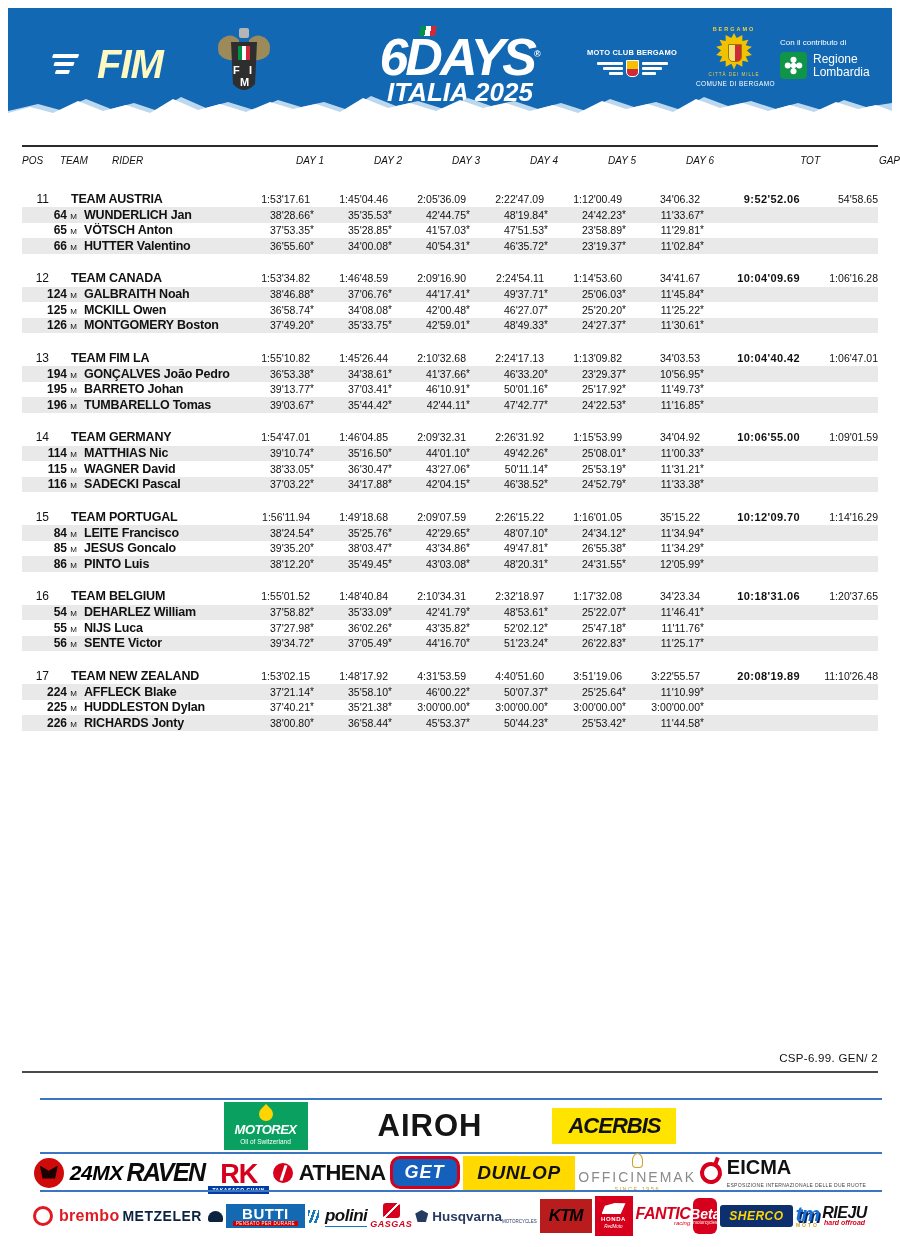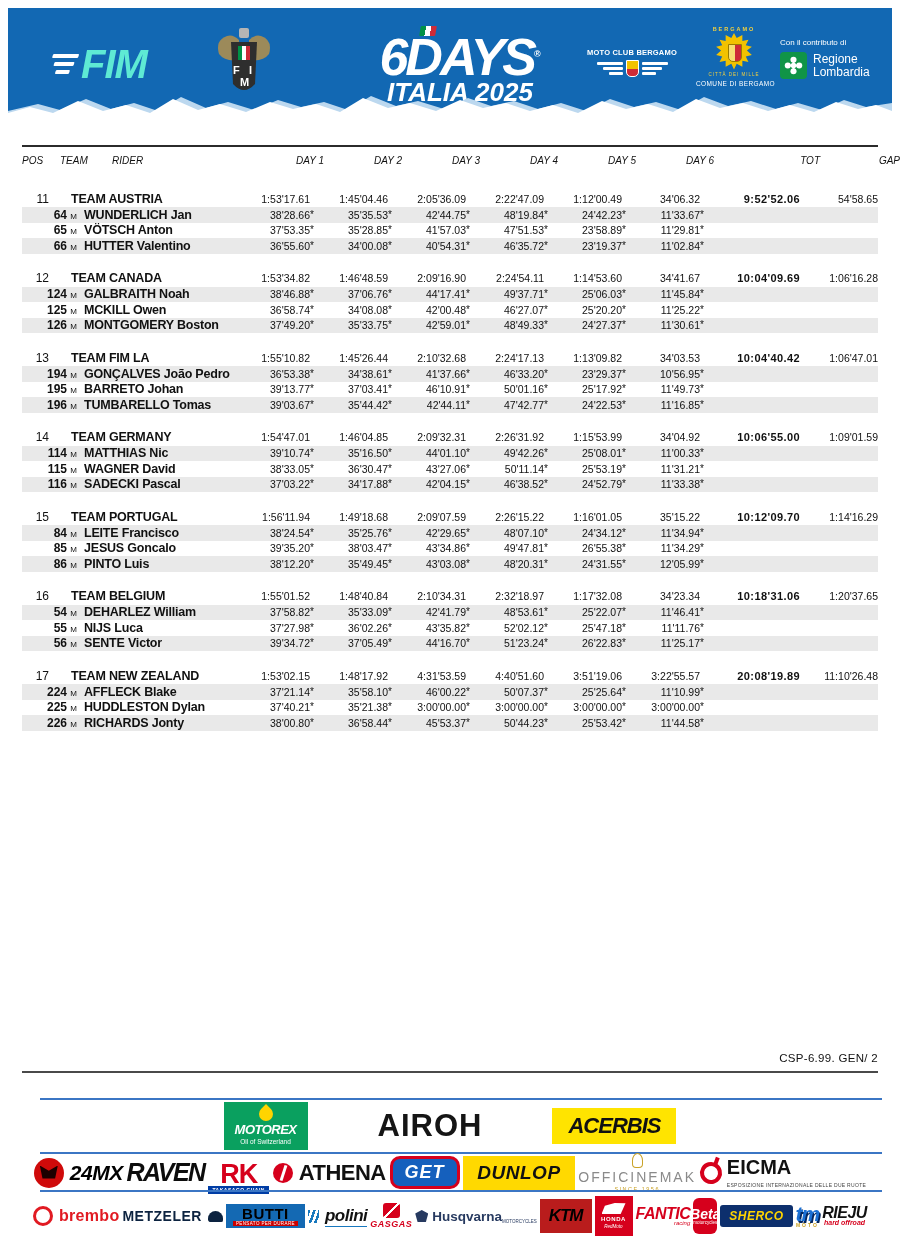--- a/index.html
+++ b/index.html
@@ -1,21 +1,21 @@
 <!DOCTYPE html>
 <html><head>
 <meta charset="utf-8">
 <style>
   html,body{margin:0;padding:0;background:#fff;}
   body{width:900px;height:1247px;position:relative;font-family:"Liberation Sans",sans-serif;color:#111;overflow:hidden;}
 
   
   .banner{position:absolute;left:8px;top:8px;width:884px;height:110px;background:#1268b3;overflow:hidden;}
   .mountains{position:absolute;left:0;bottom:-1px;width:884px;height:30px;}
-  .fim{position:absolute;left:42px;top:36px;display:flex;align-items:center;color:#5eead4;}
+  .fim{position:absolute;left:42px;top:36px;display:flex;align-items:center;color:#fef9c3;gap:16px;}
   .fim-lines{display:flex;flex-direction:column;gap:4px;margin-right:5px;transform:skewX(-18deg);}
   .fim-lines i{display:block;height:4px;background:#fff;border-radius:1px;}
   .fim-lines i:nth-child(1){width:26px;margin-left:0;}
   .fim-lines i:nth-child(2){width:20px;margin-left:4px;}
   .fim-lines i:nth-child(3){width:14px;margin-left:8px;}
   .fim-text{font-size:40px;font-weight:900;font-style:italic;letter-spacing:-1px;line-height:40px;}
 
   .fmi{position:absolute;left:205px;top:18px;width:62px;height:84px;}
 
   .eventlogo{position:absolute;left:318px;top:12px;width:268px;text-align:center;color:#fff;}
@@ -116,21 +116,21 @@
   .i-officinemak{width:9px;height:13px;border:1.5px solid #c9a227;border-radius:50% 50% 4px 4px;}
   .logo-officinemak .s-label{font-size:14px;letter-spacing:2px;color:#8a8a8a;}
   .logo-officinemak .s-sub{font-size:5.5px;color:#c9a227;letter-spacing:1.5px;}
 
   .i-brembo{width:14px;height:14px;border:3.5px solid #e11a22;border-radius:50%;flex:0 0 auto;}
   .logo-brembo .s-label{color:#e11a22;font-weight:bold;font-size:16px;letter-spacing:.3px;}
   .logo-metzeler{flex-direction:row-reverse;}
   .logo-metzeler .s-label{color:#0c2340;font-weight:900;font-size:14px;letter-spacing:.5px;}
   .i-metzeler{width:15px;height:11px;background:#0c2340;border-radius:8px 8px 2px 3px;}
   .logo-butti{background:#1469b3;padding:3px 7px 2px;flex-direction:column;gap:1px;}
-  .logo-butti .s-label{color:#000000;font-weight:900;font-size:15px;line-height:13px;letter-spacing:.5px;}
+  .logo-butti .s-label{color:#ffffff;font-weight:900;font-size:15px;line-height:13px;letter-spacing:.5px;}
   .logo-butti .s-sub{background:#c00;color:#fff;font-size:4.5px;padding:0 3px;letter-spacing:.4px;}
   .i-polini{width:11px;height:13px;background:repeating-linear-gradient(110deg,#1878be 0 2.5px,transparent 2.5px 5px);}
   .logo-polini .s-label{font-weight:900;font-style:italic;font-size:17px;color:#111;letter-spacing:-.5px;border-bottom:1.5px solid #1878be;}
   .logo-gasgas{flex-direction:column;gap:1px;}
   .i-gasgas{width:17px;height:15px;background:linear-gradient(135deg,#d6001c 44%,#fff 44% 56%,#d6001c 56%);border-radius:3px;}
   .logo-gasgas .s-label{color:#d6001c;font-weight:900;font-size:9px;font-style:italic;letter-spacing:.5px;}
   .logo-husqvarna{gap:4px;}
   .i-husqvarna{width:13px;height:12px;background:#273a60;clip-path:polygon(50% 0,100% 30%,82% 100%,18% 100%,0 30%);}
   .logo-husqvarna .s-label{color:#273a60;font-weight:bold;font-size:13.5px;}
   .logo-husqvarna .s-sub{font-size:4.5px;color:#273a60;align-self:flex-end;margin-left:-4px;}

